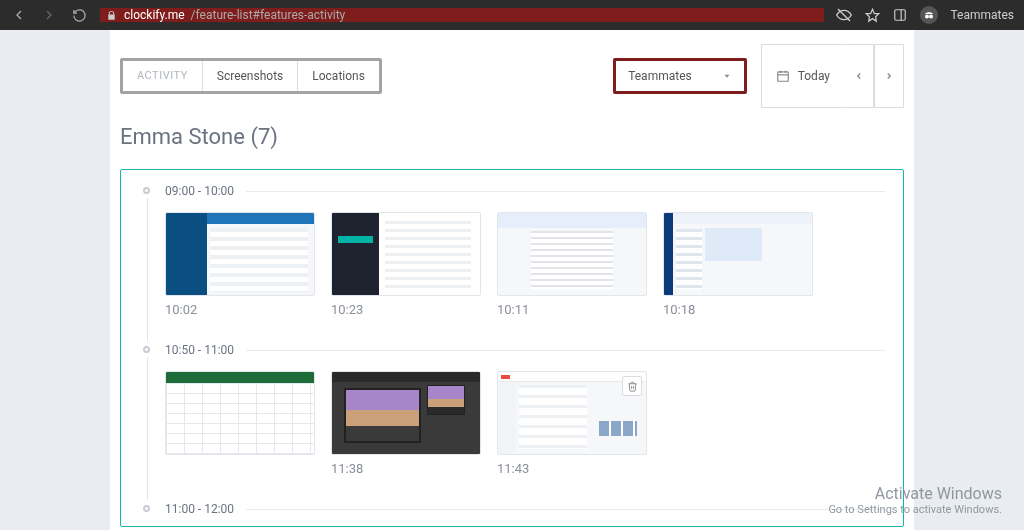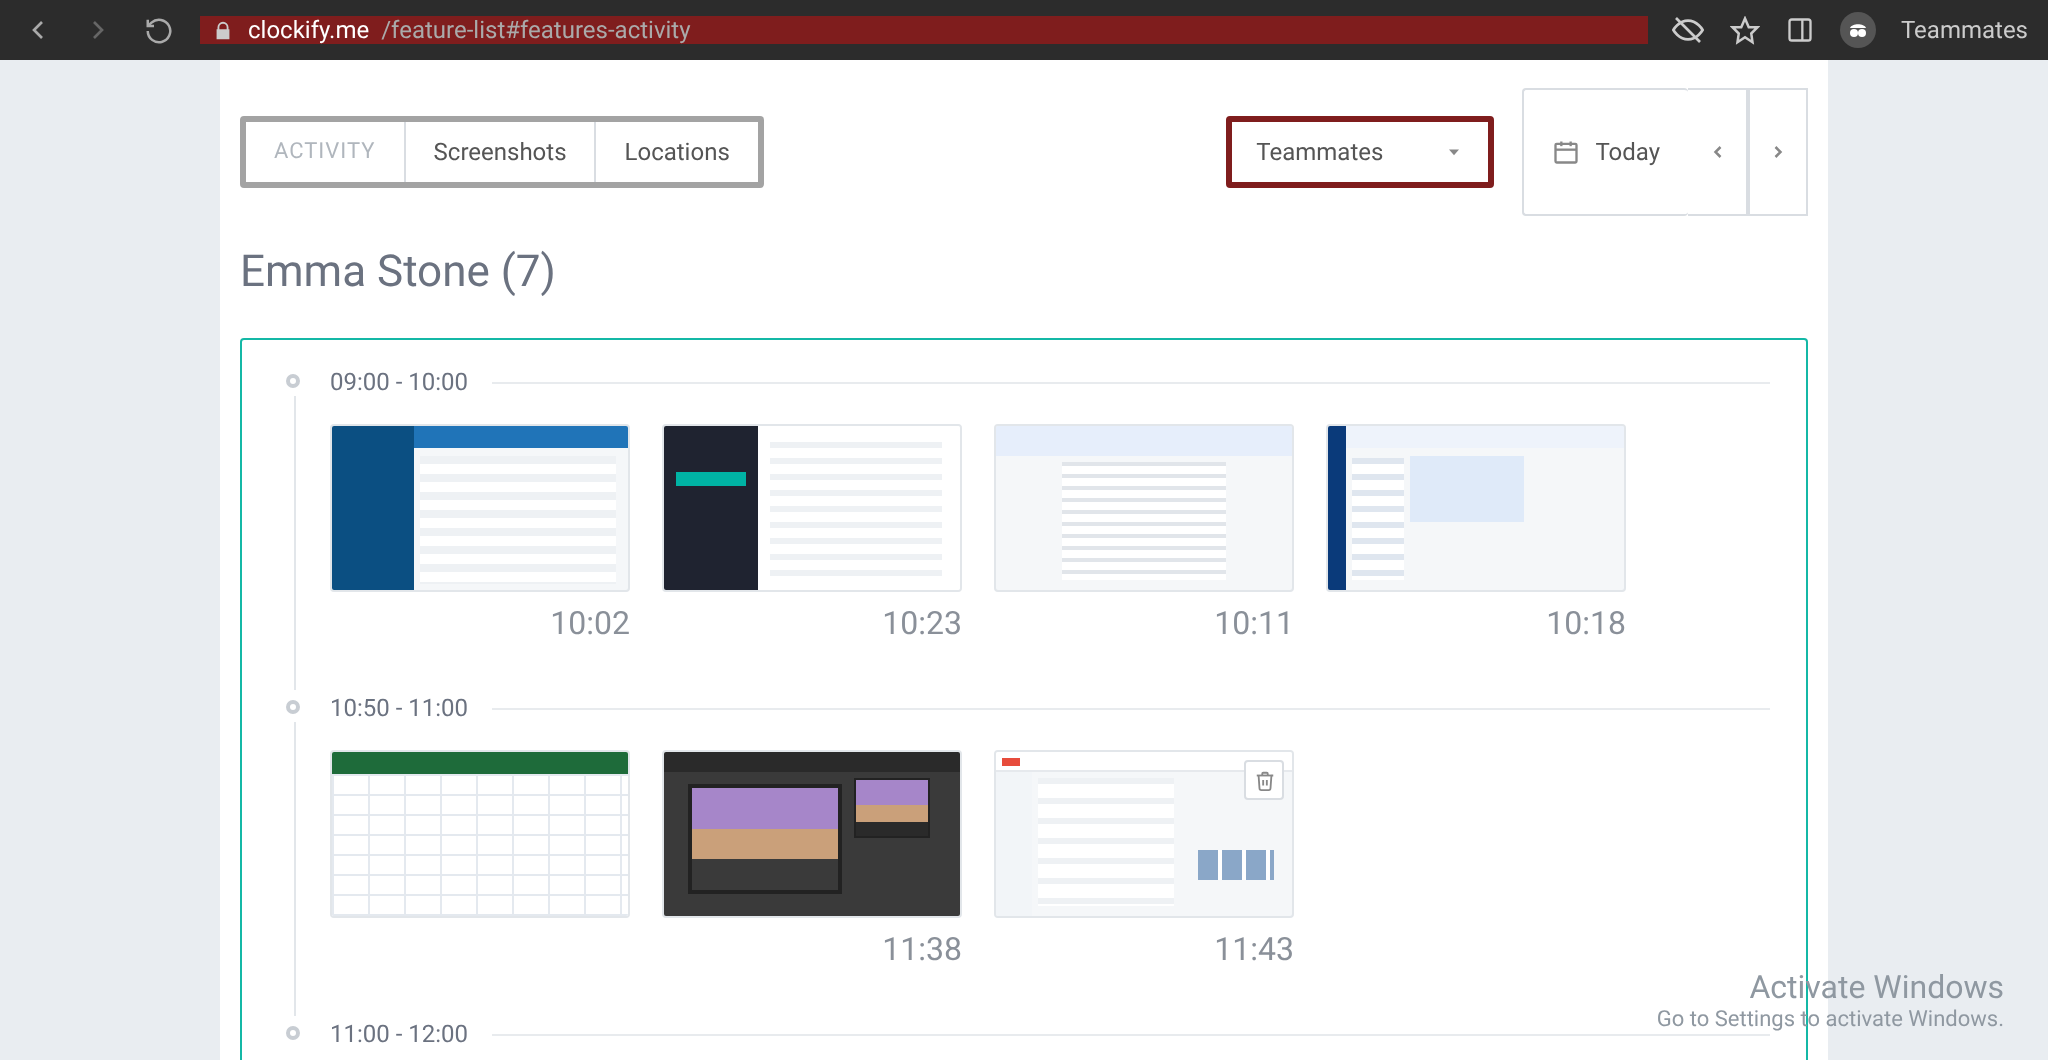--- a/index.html
+++ b/index.html
@@ -38,21 +38,21 @@
 
   .time-row { position:relative; }
   .timeline-dot { position:absolute; left:22px; top:17px; width:7px; height:7px; border:2px solid #c8cdd3; border-radius:50%; background:#fff; }
   .timeline-line { position:absolute; left:26px; top:28px; width:1px; bottom:-12px; background:#e2e6ea; }
   .time-header { padding:14px 0 10px 44px; font-size:12px; color:#6b7280; display:flex; align-items:center; }
   .time-header .hr { flex:1; height:1px; background:#e8ebee; margin-left:12px; margin-right:18px; }
 
   .shots { display:flex; gap:16px; padding:4px 0 12px 44px; }
   .shot { width:150px; }
   .thumb { width:150px; height:84px; border:1px solid #e2e6ea; border-radius:2px; position:relative; overflow:hidden; background:#f5f7f9; }
-  .shot-time { text-align:right; font-size:16px; color:#8a9099; padding-top:6px; }
+  .shot-time { text-align:left; font-size:13px; color:#8a9099; padding-top:6px; }
   .trash { position:absolute; right:4px; top:4px; width:20px; height:20px; border:1px solid #d9dde2; border-radius:2px; background:#fff; display:flex; align-items:center; justify-content:center; color:#888; }
 
   
   .t-blue-left { position:absolute; left:0; top:0; width:28%; height:100%; background:#0b4f82; }
   .t-blue-top { position:absolute; left:28%; top:0; right:0; height:14%; background:#2074b8; }
   .t-body-lines { position:absolute; left:30%; top:18%; right:4%; bottom:4%; background:repeating-linear-gradient(#eef1f4, #eef1f4 4px, #fff 4px, #fff 9px); }
 
   .t-dark-left { position:absolute; left:0; top:0; width:32%; height:100%; background:#1f2330; }
   .t-dark-panel { position:absolute; left:32%; top:0; right:0; height:100%; background:#fff; }
   .t-dark-lines { position:absolute; left:36%; top:10%; right:6%; bottom:6%; background:repeating-linear-gradient(#eef1f4, #eef1f4 3px, #fff 3px, #fff 8px); }

